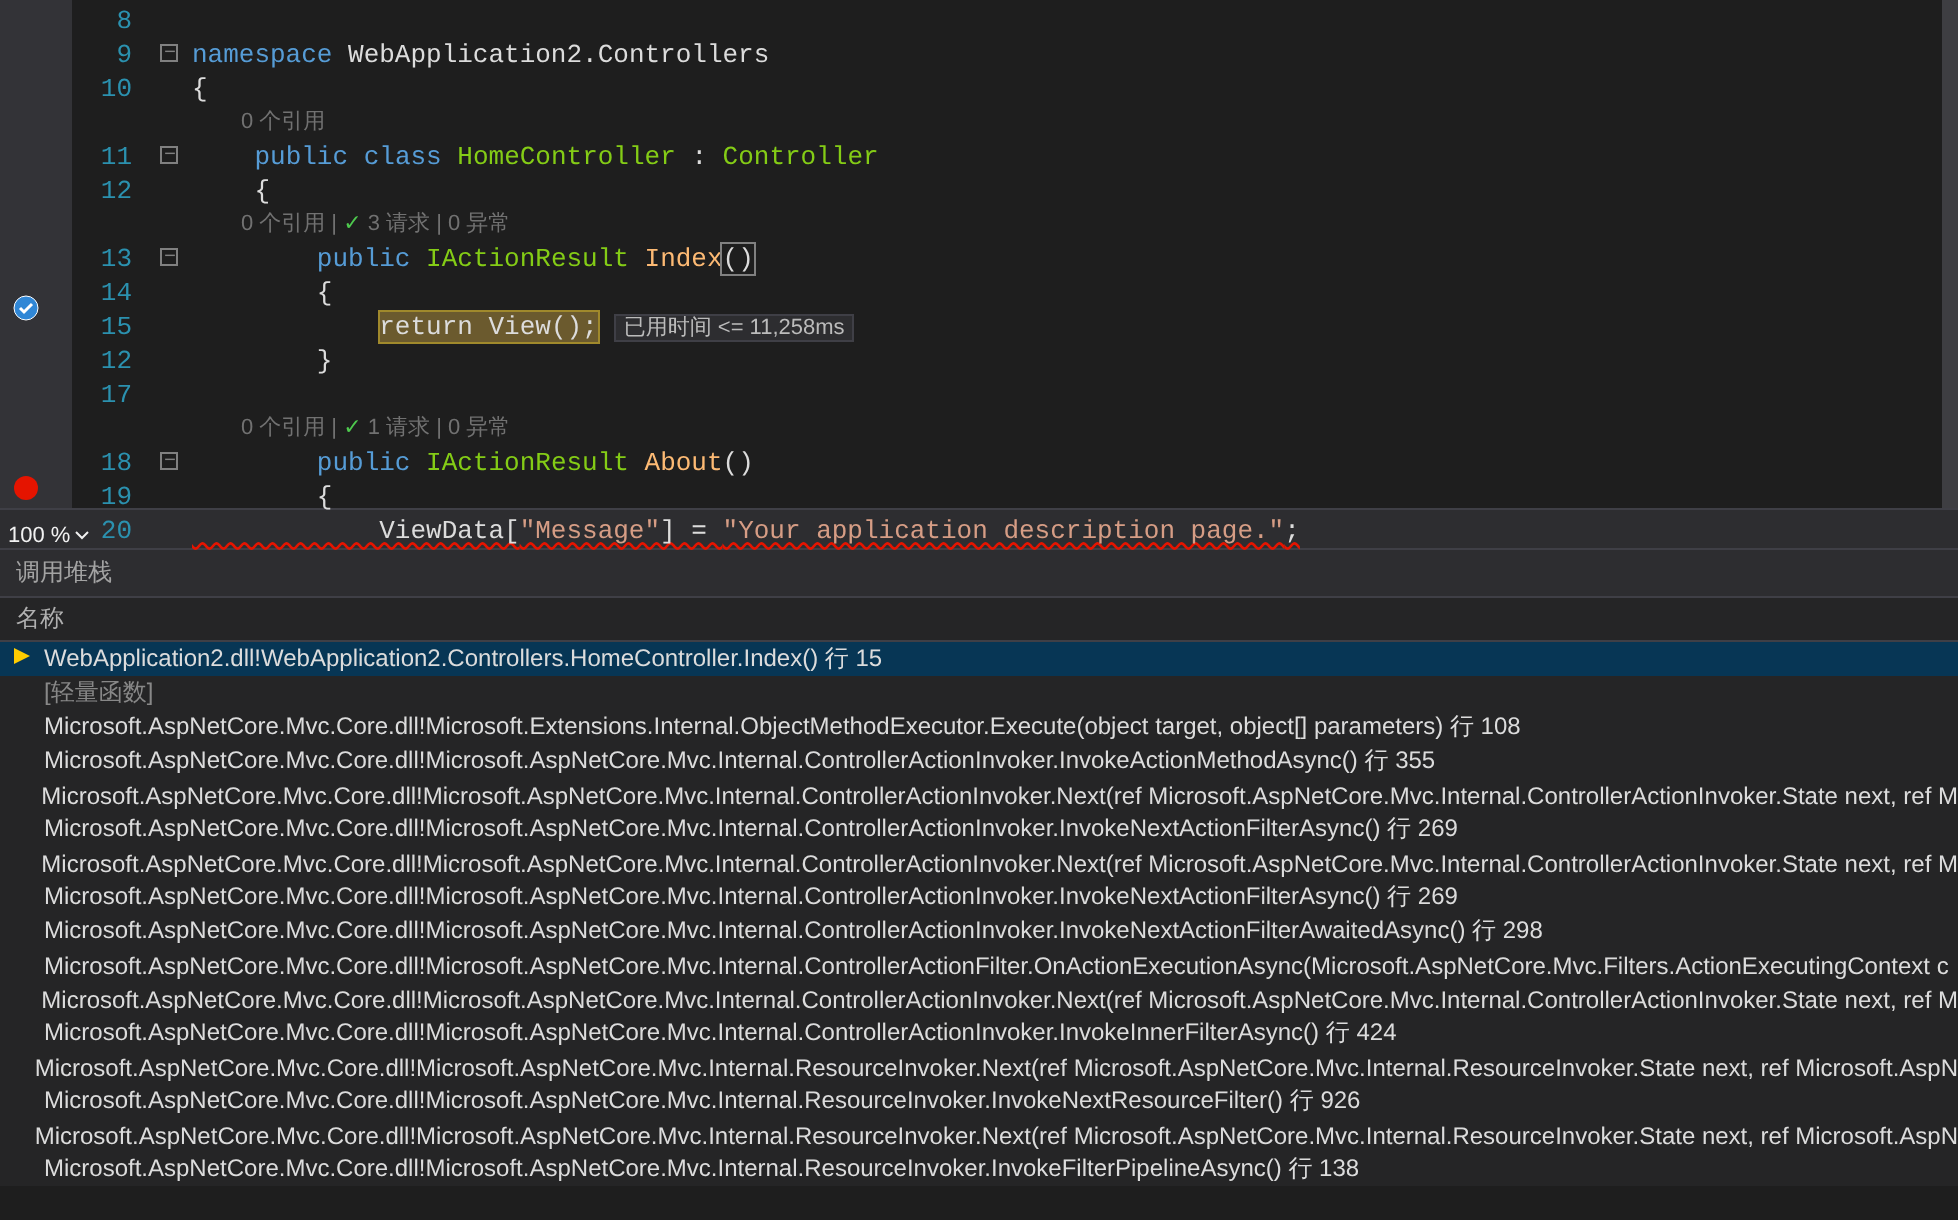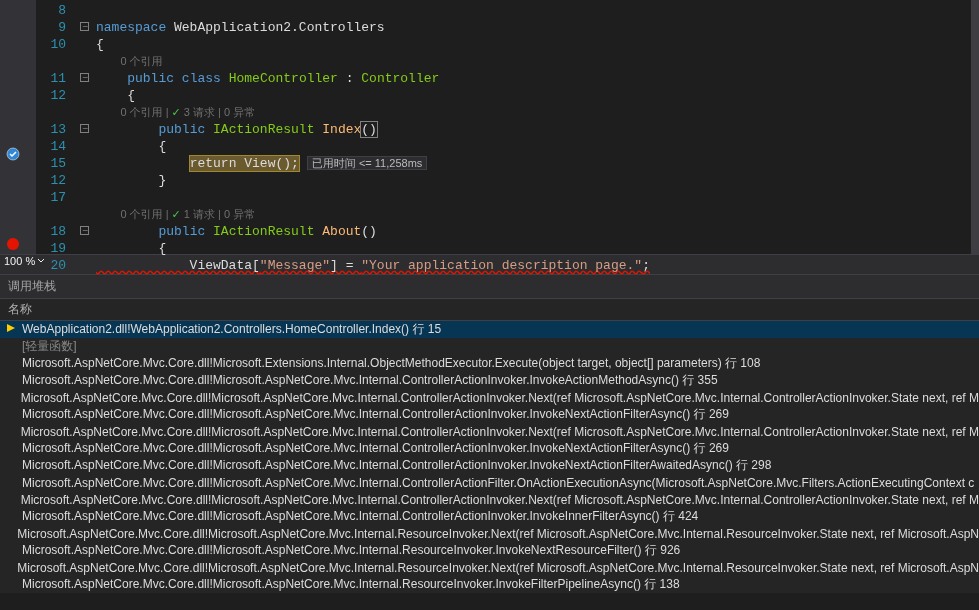--- a/index.html
+++ b/index.html
@@ -100,21 +100,21 @@
       margin-left: 8px;
     }
     .caret-box {
       outline: 1px solid #808080;
     }
     .zoom-bar {
       height: 20px;
       background: #2d2d30;
       border-top: 1px solid #3f3f46;
       display: flex;
-      align-items: flex-start;
+      align-items: flex-end;
       padding-left: 4px;
       color: #f1f1f1;
       font-size: 11px;
       font-family: "Segoe UI", sans-serif;
     }
     .zoom-dropdown {
       display: flex;
       align-items: center;
       gap: 2px;
     }

